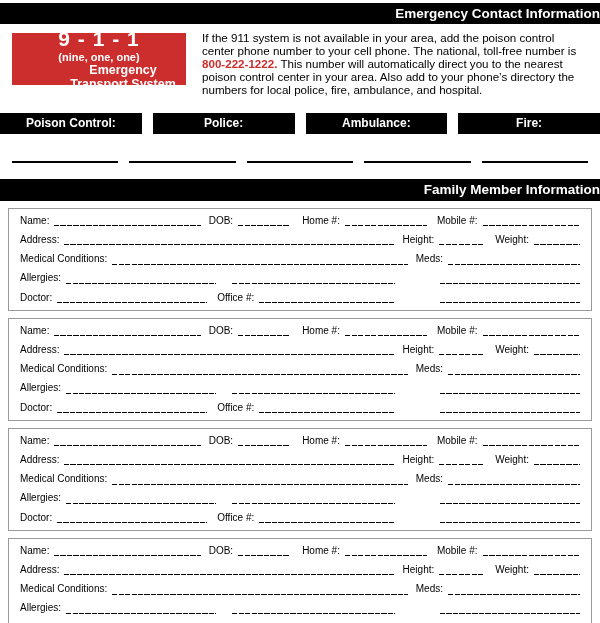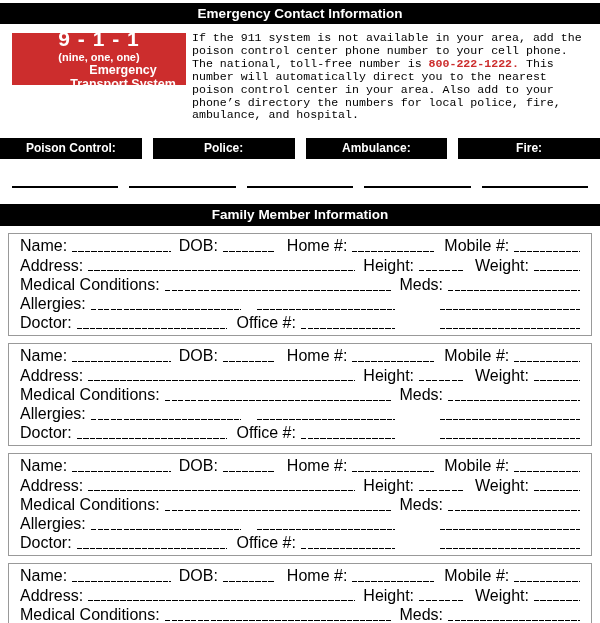--- a/index.html
+++ b/index.html
@@ -9,47 +9,47 @@
     --box-border:#999999;
   }
   *{box-sizing:border-box;}
   html,body{margin:0;padding:0;}
   body{
     width:600px;height:623px;overflow:hidden;background:#ffffff;
     font-family:"Liberation Sans",sans-serif;color:#000;
   }
   .bar{
     background:var(--bar);color:#fff;font-weight:bold;font-size:13.5px;
-    text-align:center;height:21px;line-height:21px;margin-top:3px;
+    text-align:right;height:21px;line-height:21px;margin-top:3px;
   }
   .bar.family{margin-top:16px;height:22px;line-height:22px;}
 
   .intro-row{display:flex;margin:9px 12px 0 12px;}
   .red-box{
     width:174px;min-width:174px;height:52px;background:var(--red);color:#fff;
     text-align:center;display:flex;flex-direction:column;justify-content:center;
   }
   .n911{font-size:21px;font-weight:bold;letter-spacing:1px;line-height:22px;}
   .n911-sub{font-size:11px;font-weight:bold;line-height:12px;margin-top:1px;}
   .n911-cap{font-size:12.5px;font-weight:bold;line-height:14px;padding-left:48px;}
-  .intro-text{margin:-1px 0 0 6px;font-size:11.6px;line-height:12.9px;font-family:Liberation Mono, monospace;}
+  .intro-text{margin:-1px 0 0 16px;font-size:11.6px;line-height:12.9px;}
   .phone{color:var(--red);font-weight:bold;}
 
   .contact-labels{display:flex;gap:11px;margin:16px 0 0;}
   .clabel{flex:1;background:var(--bar);color:#fff;font-weight:bold;font-size:12px;
     text-align:center;padding:3px 0 4px;}
   .contact-lines{display:flex;gap:11px;margin:27px 12px 0;}
   .cline{flex:1;border-bottom:2px solid var(--line);height:0;}
 
   #members{margin-top:7px;}
   .member-box{
     height:103px;margin:0 8px 7px;border:1px solid var(--box-border);
     padding:5px 11px 6px;display:flex;flex-direction:column;justify-content:space-between;
   }
-  .frow{display:flex;align-items:flex-end;font-size:16px;line-height:13px;white-space:nowrap;}
+  .frow{display:flex;align-items:flex-end;font-size:10px;line-height:13px;white-space:nowrap;}
   .lbl{margin-right:5px;}
   
   .bl{
     display:inline-block;height:13px;
     background-image:repeating-linear-gradient(90deg,#000 0px,#000 5.3px,transparent 5.3px,transparent 6.5px);
     background-size:100% 1.3px;background-position:0 100%;background-repeat:no-repeat;
   }
   .f1{flex:1;} .f15{flex:1.5;}
   .w46{width:46px;} .w52{width:52px;} .w82{width:82px;} .w132{width:132px;}
   .w140{width:140px;} .w150{width:150px;}

